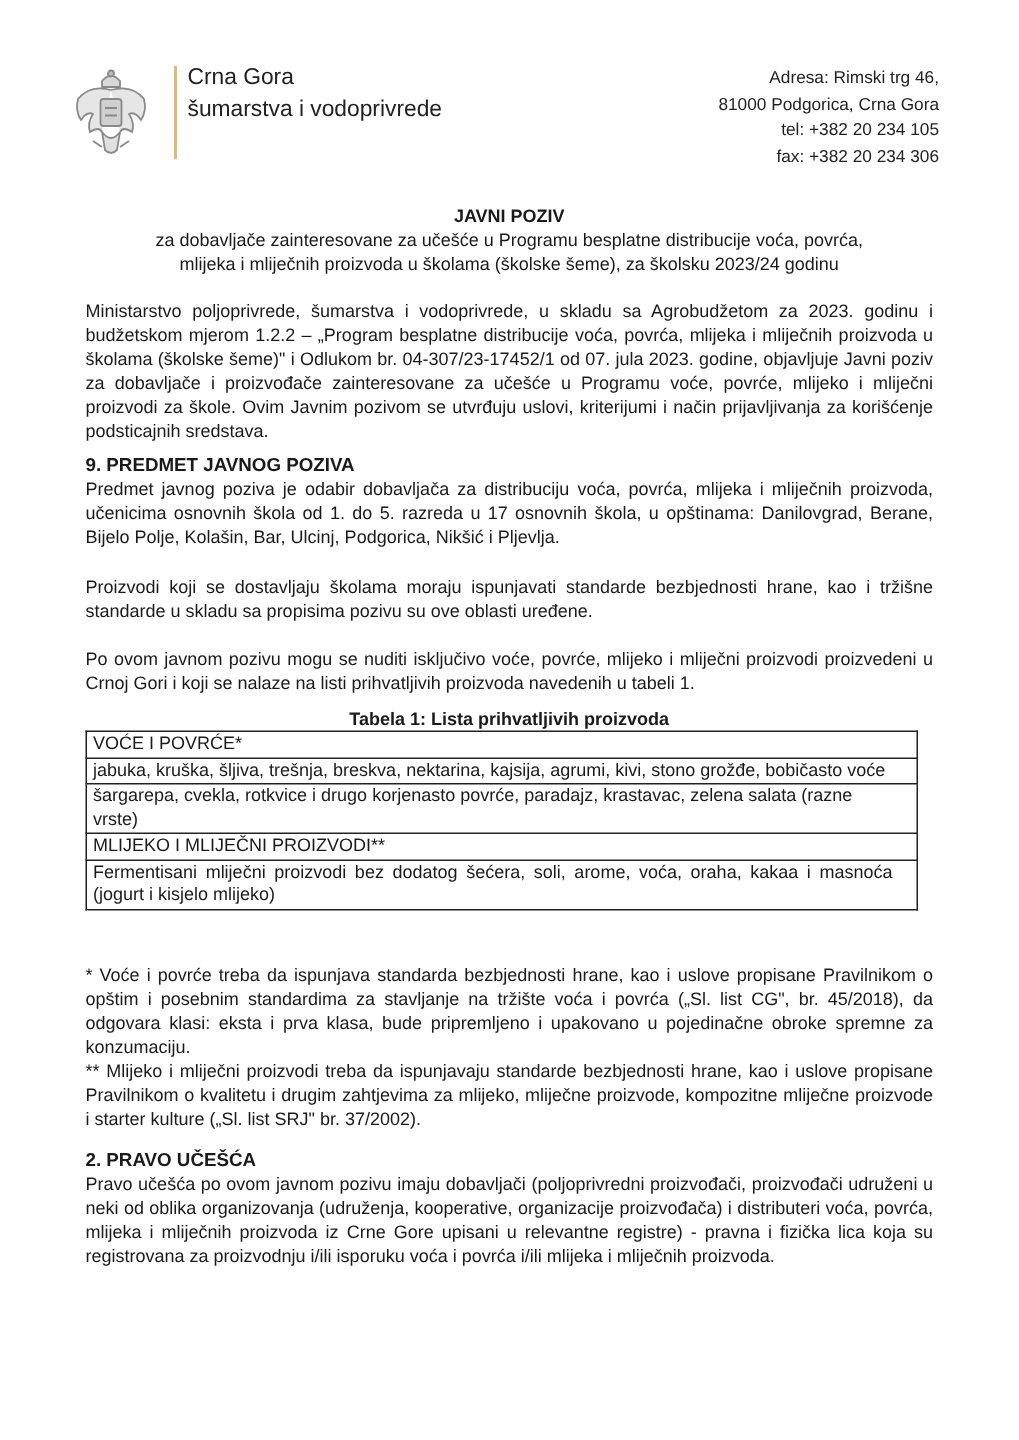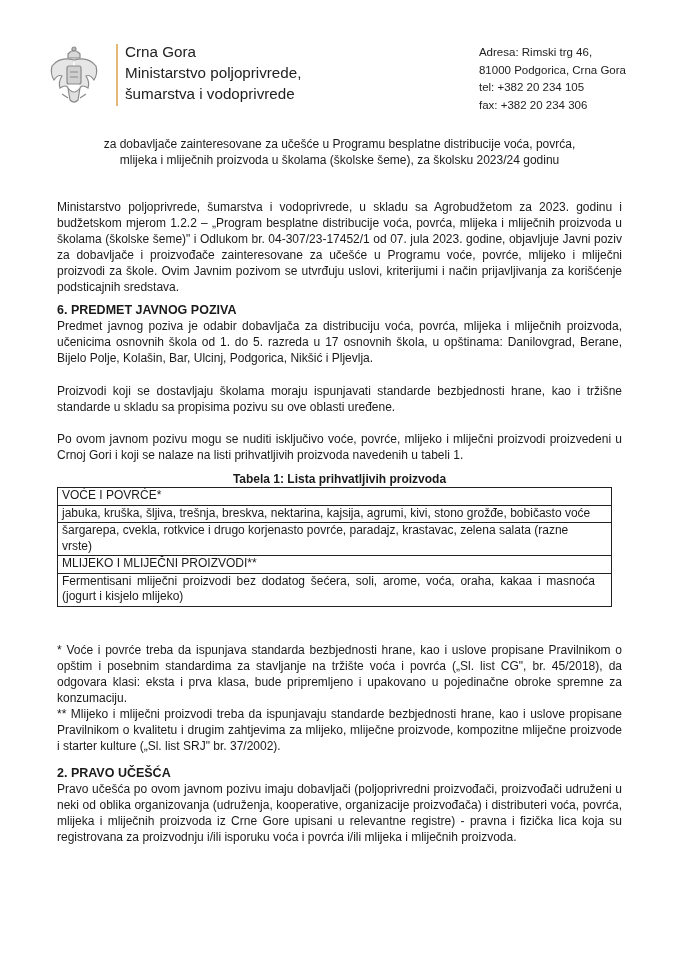--- a/index.html
+++ b/index.html
@@ -5,21 +5,21 @@
   html, body { margin: 0; padding: 0; background: #ffffff; }
   body { width: 679px; height: 960px; position: relative; overflow: hidden;
          font-family: "Liberation Sans", sans-serif; color: #1a1a1a; }
   .page { position: absolute; left: 0; top: 0; width: 679px; height: 960px; }
 
   .header { position: absolute; top: 40px; left: 46px; width: 580px; height: 70px; }
   .crest { position: absolute; left: 0; top: 4px; width: 56px; height: 62px; }
   .crest svg { width: 56px; height: 62px; }
   .divider { position: absolute; left: 70px; top: 4px; width: 2px; height: 62px; background: #e3b978; }
   .ministry { position: absolute; left: 79px; top: 1px; font-size: 15.2px; line-height: 21px; color: #222; }
-  .contact { position: absolute; right: 0; top: 4px; text-align: left; font-size: 11.5px; line-height: 17.5px; color: #222; }
+  .contact { position: absolute; right: 0; top: 4px; text-align: right; font-size: 11.5px; line-height: 17.5px; color: #222; }
 
   .title-block { position: absolute; top: 136px; left: 57px; width: 565px; text-align: center; }
   .title { font-weight: bold; font-size: 12px; line-height: 16px; }
   .subtitle { font-size: 12px; line-height: 16px; }
 
   .para { position: absolute; left: 57px; width: 565px; font-size: 12px; line-height: 16px; text-align: justify; }
   .heading { position: absolute; left: 57px; font-size: 12.5px; font-weight: bold; line-height: 16px; }
 
   .table-title { position: absolute; top: 471px; left: 57px; width: 565px; text-align: center; font-weight: bold; font-size: 12px; line-height: 16px; }
   table.products { position: absolute; top: 487px; left: 57px; width: 555px; border-collapse: collapse; font-size: 12px; line-height: 15.5px; }
@@ -42,39 +42,39 @@
           <rect x="21" y="22" width="14" height="18" rx="2" fill="#d0d0d0"></rect>
           <path d="M24 28 L32 28 M24 33 L32 33"></path>
           <path d="M22 44 Q28 52 34 44 L32 56 Q28 60 24 56 Z" fill="#e0e0e0"></path>
           <path d="M16 50 L22 54 M40 50 L34 54"></path>
         </g>
       </svg>
     </div>
     <div class="divider"></div>
     <div class="ministry">
       <div>Crna Gora</div>
-      <div>Ministarstvo poljoprivrede,</div>
       <div>šumarstva i vodoprivrede</div>
     </div>
     <div class="contact">
       <div>Adresa: Rimski trg 46,</div>
       <div>81000 Podgorica, Crna Gora</div>
       <div>tel: +382 20 234 105</div>
       <div>fax: +382 20 234 306</div>
     </div>
   </div>
 
   <div class="title-block">
+    <div class="title">JAVNI POZIV</div>
     <div class="subtitle">za dobavljače zainteresovane za učešće u Programu besplatne distribucije voća, povrća,</div>
     <div class="subtitle">mlijeka i mliječnih proizvoda u školama (školske šeme), za školsku 2023/24 godinu</div>
   </div>
 
   <div class="para" style="top:199px;">Ministarstvo poljoprivrede, šumarstva i vodoprivrede, u skladu sa Agrobudžetom za 2023. godinu i budžetskom mjerom 1.2.2 – „Program besplatne distribucije voća, povrća, mlijeka i mliječnih proizvoda u školama (školske šeme)" i Odlukom br. 04-307/23-17452/1 od 07. jula 2023. godine, objavljuje Javni poziv za dobavljače i proizvođače zainteresovane za učešće u Programu voće, povrće, mlijeko i mliječni proizvodi za škole. Ovim Javnim pozivom se utvrđuju uslovi, kriterijumi i način prijavljivanja za korišćenje podsticajnih sredstava.</div>
 
-  <div class="heading" style="top:302px;">6. PREDMET JAVNOG POZIVA</div>
+  <div class="heading" style="top:302px;">9. PREDMET JAVNOG POZIVA</div>
   <div class="para" style="top:318px;">Predmet javnog poziva je odabir dobavljača za distribuciju voća, povrća, mlijeka i mliječnih proizvoda, učenicima osnovnih škola od 1. do 5. razreda u 17 osnovnih škola, u opštinama: Danilovgrad, Berane, Bijelo Polje, Kolašin, Bar, Ulcinj, Podgorica, Nikšić i Pljevlja.</div>
   <div class="para" style="top:383px;">Proizvodi koji se dostavljaju školama moraju ispunjavati standarde bezbjednosti hrane, kao i tržišne standarde u skladu sa propisima pozivu su ove oblasti uređene.</div>
   <div class="para" style="top:431px;">Po ovom javnom pozivu mogu se nuditi isključivo voće, povrće, mlijeko i mliječni proizvodi proizvedeni u Crnoj Gori i koji se nalaze na listi prihvatljivih proizvoda navedenih u tabeli 1.</div>
 
   <div class="table-title">Tabela 1: Lista prihvatljivih proizvoda</div>
   <table class="products">
     <tbody>
         <tr>
           <td class="left">VOĆE I POVRĆE*</td>
         </tr>

